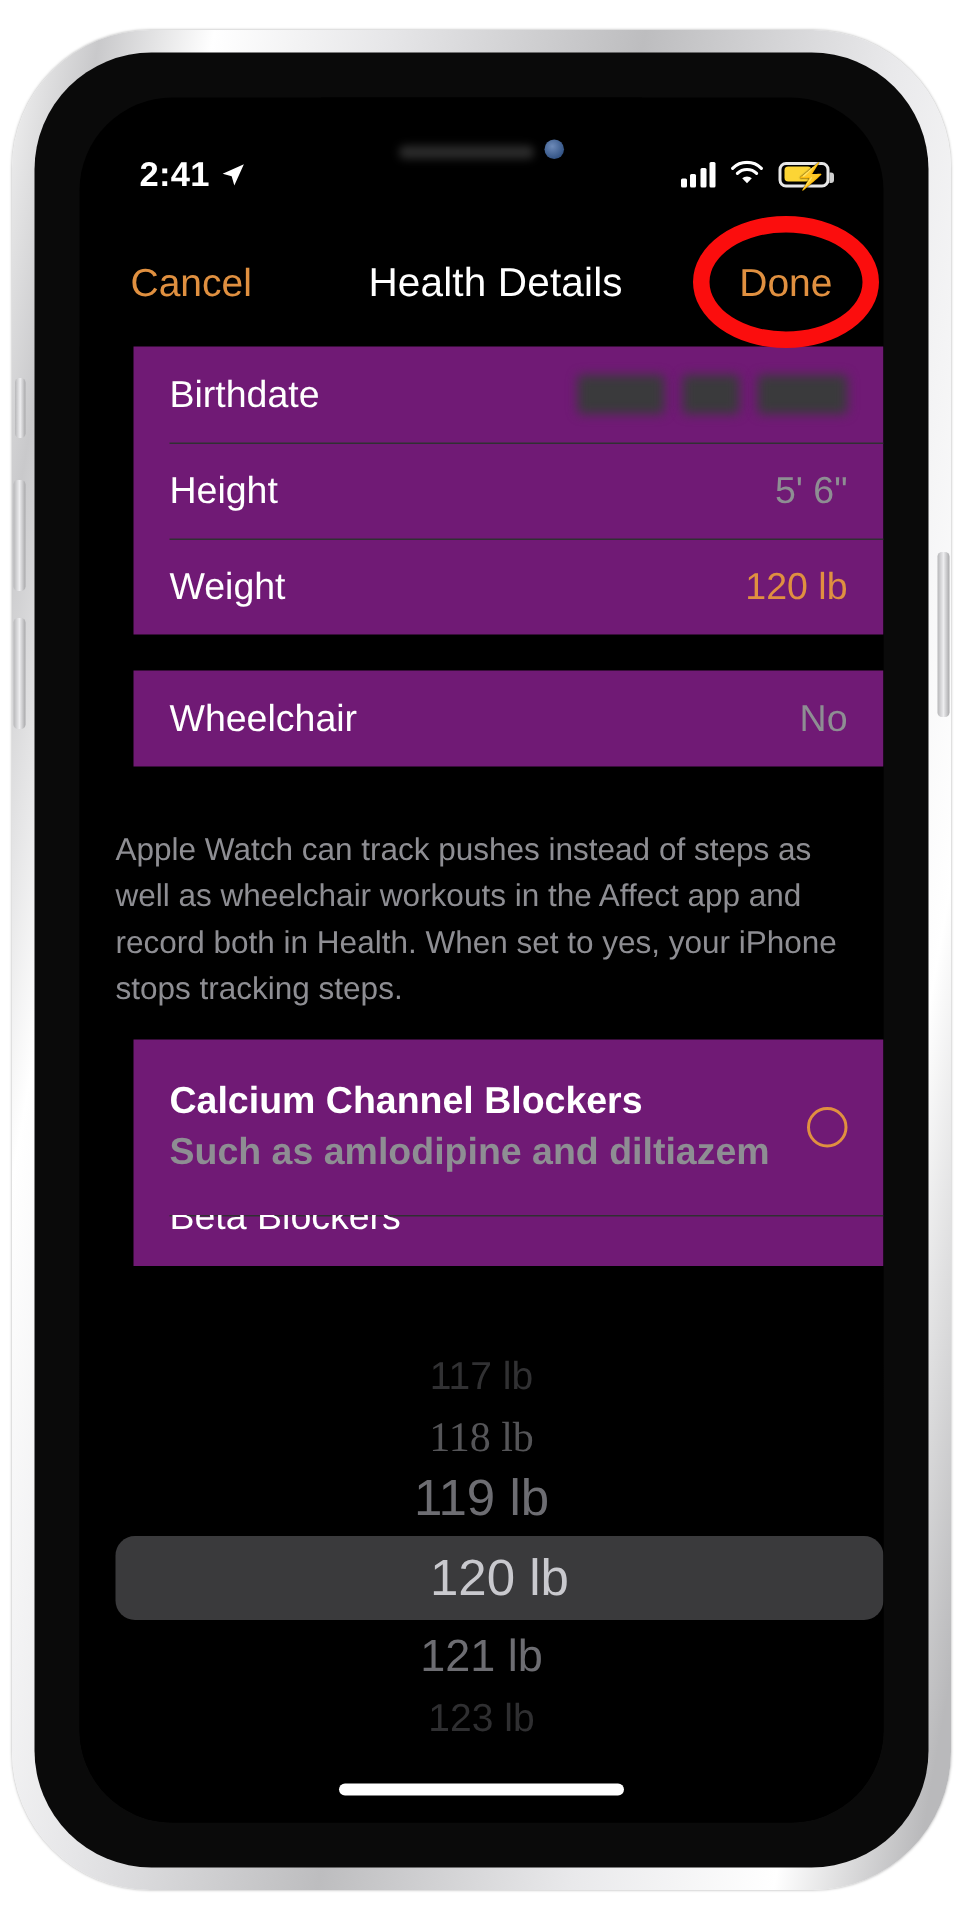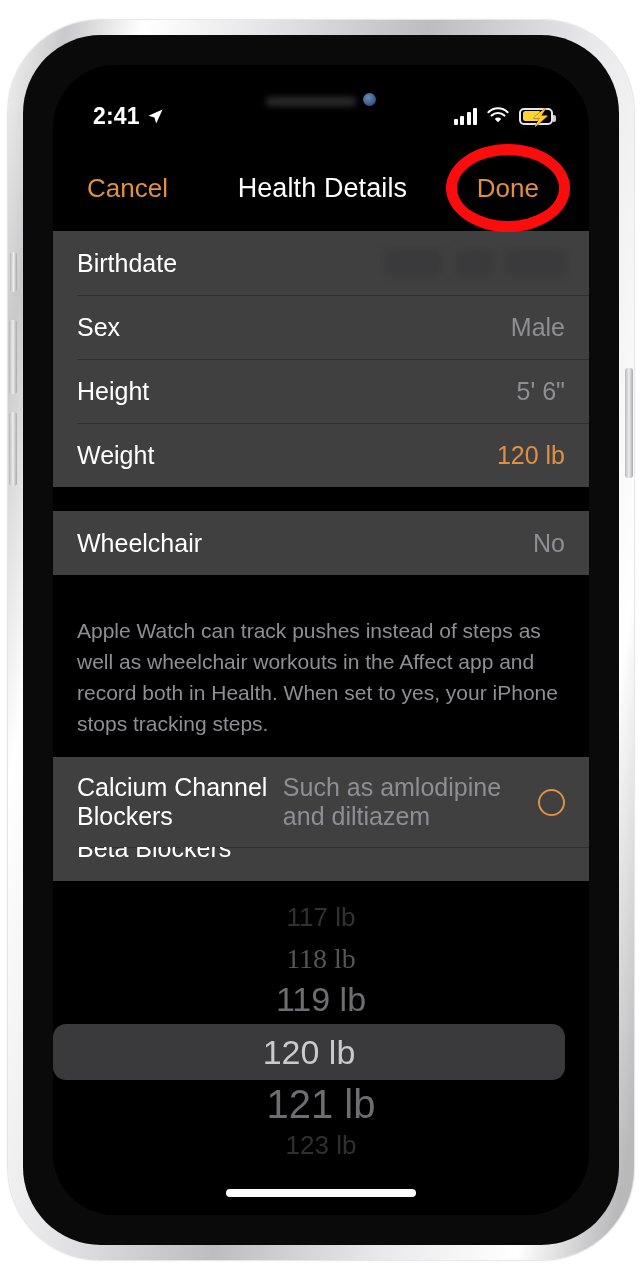--- a/index.html
+++ b/index.html
@@ -57,36 +57,36 @@
   .battery::after{ content:""; position:absolute; right:-5px; top:5px; width:3px; height:7px; background:#cfcfcf; border-radius:0 2px 2px 0;}
   .battery .fill{ position:absolute; left:1.5px; top:1.5px; bottom:1.5px; width:62%; background:#fcd535; border-radius:2.5px;}
   .battery .bolt{ position:absolute; left:9px; top:-1px; font-size:17px; line-height:17px; color:#fff; text-shadow:0 0 1px #000;}
   .sb-dot{ position:absolute; left:50%; margin-left:42px; top:28px; width:13px; height:13px; border-radius:50%;
            background:radial-gradient(circle at 40% 35%,#6d8ab8,#1d3f72); z-index:6;}
   .sb-blur{ position:absolute; left:50%; margin-left:-55px; top:32px; width:90px; height:9px; border-radius:4px;
             background:#2b2b2b; filter:blur(3px); z-index:6;}
 
   
   .navbar{
-    position:absolute; left:0; right:16px; top:88px; height:70px;
+    position:absolute; left:0; right:0; top:88px; height:70px;
     display:flex; align-items:center; justify-content:space-between;
     padding:0 34px; z-index:4;
   }
   .nav-btn{ color:#e09040; font-size:26px; background:none; border:none; font-family:inherit; cursor:pointer;}
   .nav-title{ color:#fff; font-size:27px; font-weight:normal; letter-spacing:.1px;}
   .nav-right{ position:relative; }
   .highlight-ring{
     position:absolute; left:50%; top:50%; transform:translate(-50%,-50%);
     width:124px; height:88px; border:11px solid #fb0d0d; border-radius:50%;
     pointer-events:none;
   }
 
   
   .content{ position:absolute; left:0; right:0; top:166px; bottom:0; background:#000; }
-  .group{ background:#404040; margin-bottom:24px; }
+  .group{ background:#701a75; margin-bottom:24px;margin-left:36px; }
   .row{
     display:flex; align-items:center; justify-content:space-between;
     padding:0 24px 0 24px; min-height:64px; position:relative;
   }
   .row + .row::before{
     content:""; position:absolute; left:24px; right:0; top:0; height:1px; background:#303032;
   }
   .row-label{ color:#fff; font-size:25px; }
   .row-value{ color:#8e8e93; font-size:25px; }
   .row-value.accent{ color:#e09040; }
@@ -96,50 +96,50 @@
   .redact span{ display:block; height:26px; border-radius:3px; background:#3a3a3c; filter:blur(3.5px); }
   .redact span:nth-child(1){ width:58px;}
   .redact span:nth-child(2){ width:38px;}
   .redact span:nth-child(3){ width:60px;}
 
   .footnote{
     color:#8e8e93; font-size:21px; line-height:31px;
     padding:16px 30px 18px 24px;
   }
 
-  .row-stack{ display:flex; flex-direction:row; gap:5px; padding:16px 0; }
+  .row-stack{ display:flex; flex-direction:column; gap:5px; padding:27px 0;font-weight:bold; }
   .row-sub{ color:#8e8e93; font-size:25px; }
   .radio{
     width:27px; height:27px; border:2.5px solid #e09040; border-radius:50%;
     flex:0 0 auto;
   }
   .row-clipped{ min-height:34px; overflow:hidden; }
   .row-clipped .row-label{ position:relative; top:-16px; }
 
   
   .picker-dim{
     position:absolute; left:0; right:0; bottom:0; height:330px;
     background:linear-gradient(180deg,rgba(0,0,0,.55) 0%,rgba(0,0,0,.82) 18%,rgba(0,0,0,.9) 100%);
     z-index:8;
   }
   .wheel{
     position:absolute; left:0; right:0; top:12px; bottom:0;
-    display:flex; flex-direction:column; align-items:flex-start; justify-content:flex-start;
+    display:flex; flex-direction:column; align-items:flex-end; justify-content:flex-start;
   }
   .wheel-item{
     height:41px; line-height:41px; font-size:30px; color:#8a8a8e; text-align:center; width:100%;
   }
   .wheel-item.i0{ font-size:26px; color:#3a3a3c; opacity:.85;}
   .wheel-item.i1{ font-size:28px; color:#555558;font-family:Liberation Serif, serif;}
   .wheel-item.i2{ font-size:34px; color:#6d6d72;}
   .wheel-item.sel{
     font-size:34px; color:#c9c9ce; height:56px; line-height:56px;
     background:#3a3a3c; border-radius:13px; width:512px; margin:4px 0;
   }
-  .wheel-item.i4{ font-size:40px; color:#6d6d72;}
+  .wheel-item.i4{ font-size:30px; color:#6d6d72;}
   .wheel-item.i5{ font-size:28px; color:#4e4e52;}
   .wheel-item.i6{ font-size:26px; color:#2f2f31;}
 
   .home-ind{
     position:absolute; left:50%; transform:translateX(-50%); bottom:18px;
     width:190px; height:8px; border-radius:5px; background:#fff; z-index:10;
   }
 </style>
 </head>
 <body>
@@ -198,24 +198,20 @@
           <div class="group">
             <div class="row">
               <span class="row-label">Birthdate</span>
               <span class="redact">
                   <span></span>
                   <span></span>
                   <span></span>
                 </span>
             </div>
             <div class="row">
-              <span class="row-label">Sex</span>
-              <span class="row-value">Male</span>
-            </div>
-            <div class="row">
               <span class="row-label">Height</span>
               <span class="row-value">5' 6"</span>
             </div>
             <div class="row">
               <span class="row-label">Weight</span>
               <span class="row-value accent">120 lb</span>
             </div>
           </div>
 
           <div class="group">

